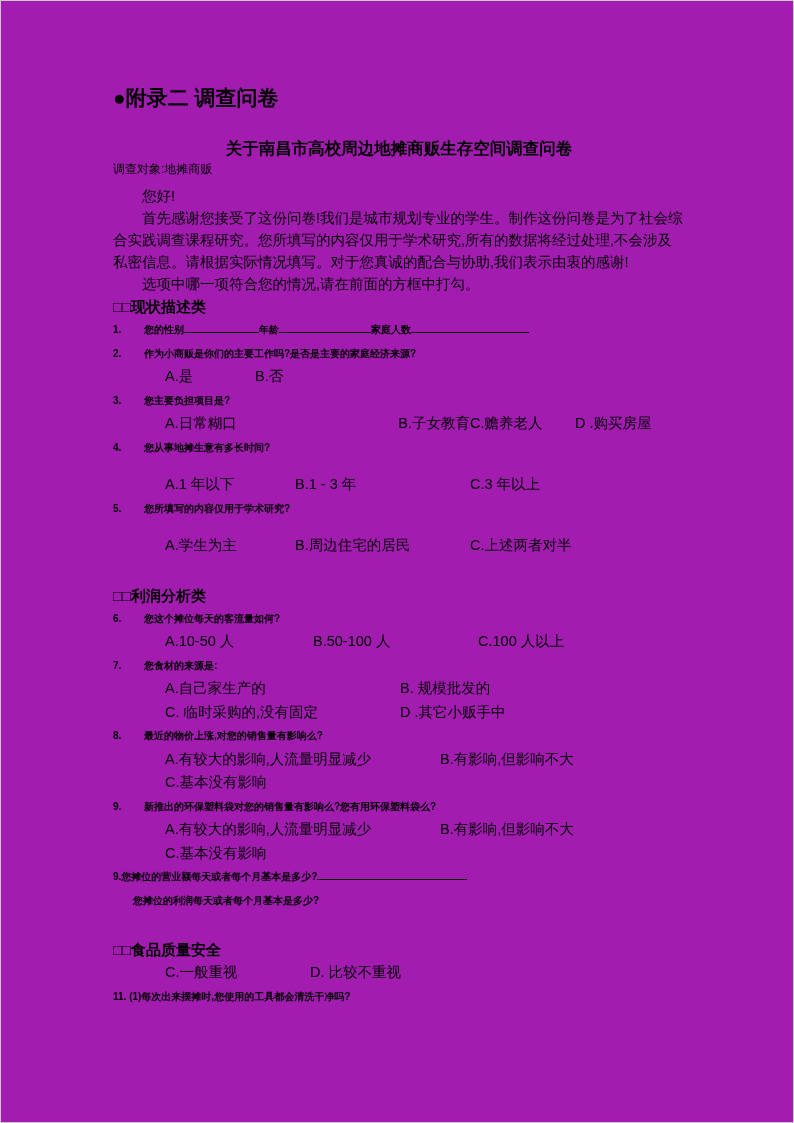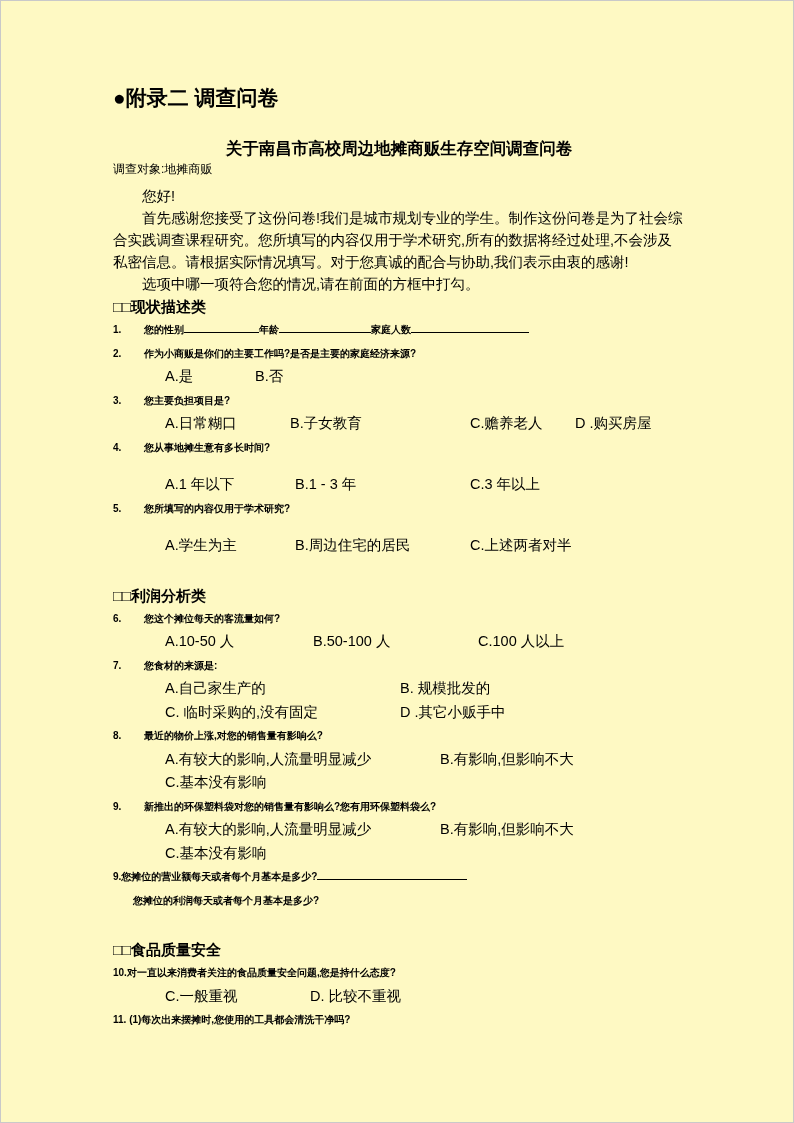--- a/index.html
+++ b/index.html
@@ -1,20 +1,20 @@
 <!DOCTYPE html>
 <html><head>
 <meta charset="utf-8">
 <style>
   html,body { margin:0; padding:0; background:#e8e8e8; }
   .page {
     position:relative;
     width:794px; height:1123px;
     margin:0 auto;
-    background:#fef9c3;
+    background:#a21caf;
     border:1px solid #c9c9c9;
     box-sizing:border-box;
     padding:84px 108px 40px 112px;
     font-family:"Liberation Sans","DejaVu Sans",sans-serif;
     color:#000;
     font-size:14.5px;
     line-height:22px;
     overflow:hidden;
   }
   .doc-heading {
@@ -61,21 +61,21 @@
   .opt { display:inline-block; }
   .cw90  { min-width:90px; }
   .cw105 { min-width:105px; }
   .cw125 { min-width:125px; }
   .cw130 { min-width:130px; }
   .cw135 { min-width:135px; }
   .cw145 { min-width:145px; }
   .cw148 { min-width:148px; }
   .cw165 { min-width:165px; }
   .cw175 { min-width:175px;margin-top:14px; }
-  .cw180 { min-width:180px; }
+  .cw180 { min-width:180px;text-align:right; }
   .cw235 { min-width:235px; }
   .cw275 { min-width:275px; }
   .blank {
     display:inline-block;
     border-bottom:1.5px solid #000;
     height:14px;
     vertical-align:baseline;
   }
   .b75  { width:75px; }
   .b92  { width:92px; }
@@ -172,23 +172,20 @@
 
   <div class="q">
     <span>9.您摊位的营业额每天或者每个月基本是多少?</span><span class="blank b150"></span>
   </div>
   <div class="q indent1">
     <span>您摊位的利润每天或者每个月基本是多少?</span>
   </div>
 
   <div class="section-title sec-gap">□□食品质量安全</div>
 
-  <div class="q">
-    <span>10.对一直以来消费者关注的食品质量安全问题,您是持什么态度?</span>
-  </div>
   <div class="opts">
     <span class="opt cw145">C.一般重视</span><span class="opt">D. 比较不重视</span>
   </div>
 
   <div class="q">
     <span>11. (1)每次出来摆摊时,您使用的工具都会清洗干净吗?</span>
   </div>
 
 </div>
 

